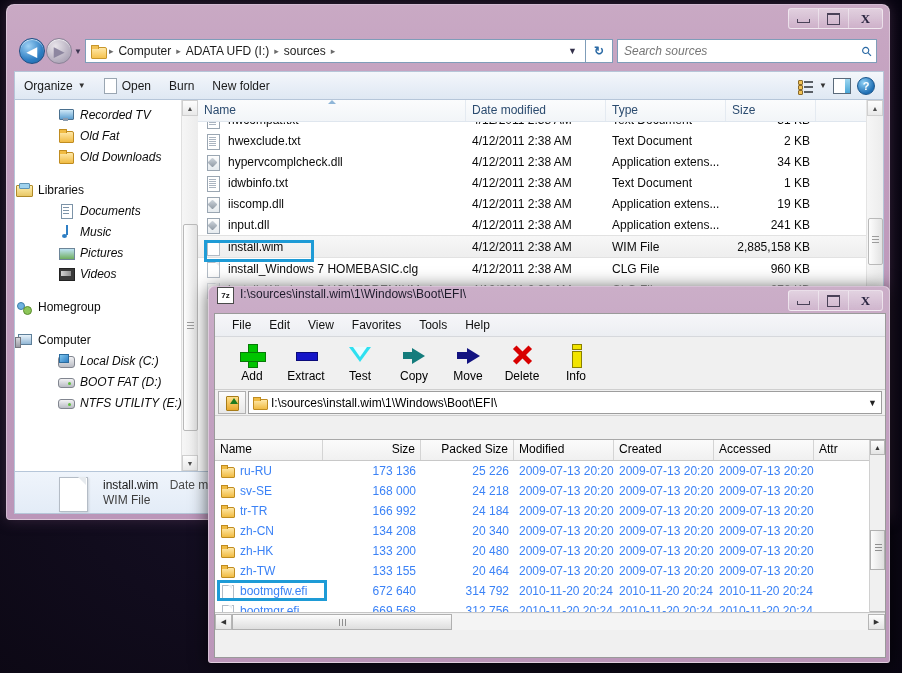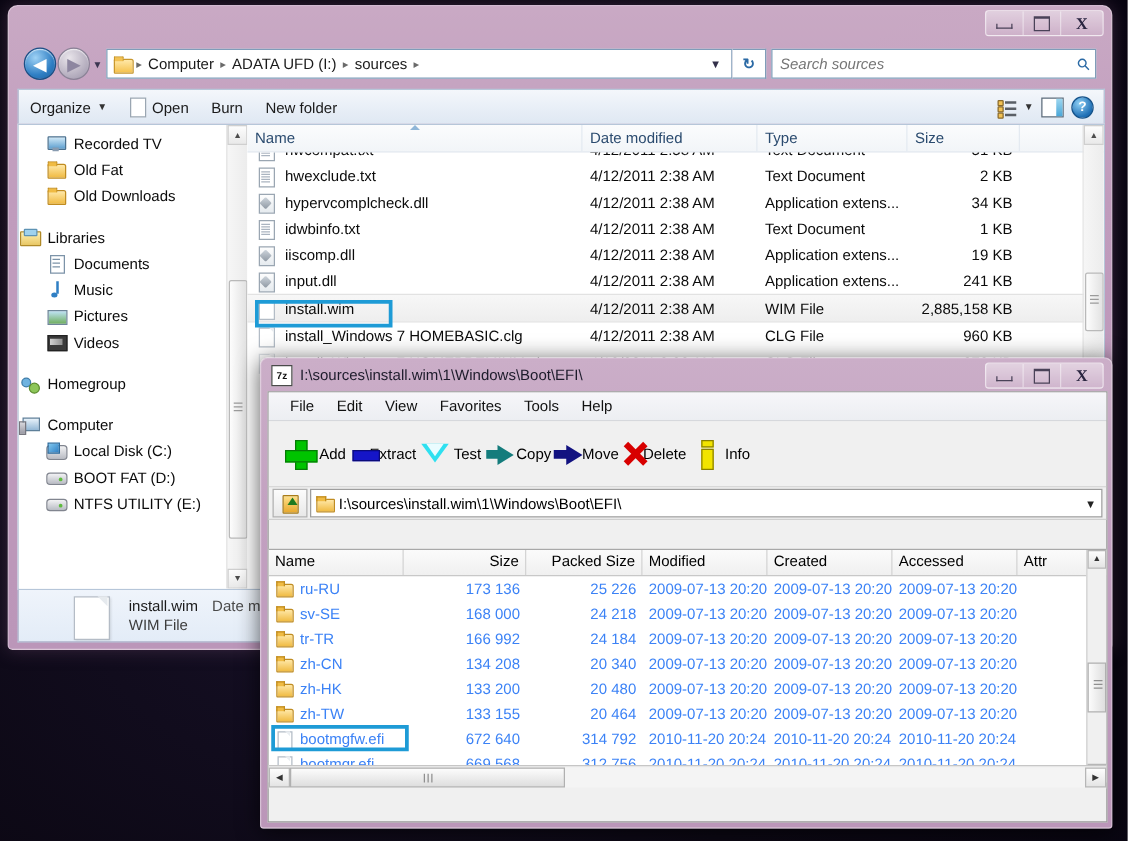--- a/index.html
+++ b/index.html
@@ -79,21 +79,21 @@
   .ico-help{width:16px;height:16px;border-radius:50%;background:radial-gradient(circle at 35% 30%,#8fd0f5,#1f6fb5 70%);
      color:#fff;font-size:11px;font-weight:bold;display:flex;align-items:center;justify-content:center;
      border:1px solid #18558c;}
 
   
   #exp-content{position:absolute;left:7px;top:94px;width:870px;height:373px;
      border:1px solid #b6c6d9;box-sizing:border-box;background:#fff;display:flex;overflow:hidden;}
   #exp-nav{width:183px;background:#fff;position:relative;overflow:hidden;border-right:0;}
   .navlist{padding-top:4px;}
   .navrow{height:21px;display:flex;align-items:center;font-size:12px;color:#0b0b0b;padding-left:10px;}
-  .navrow.indent{padding-left:21px;}
+  .navrow.indent{padding-left:42px;font-style:italic;}
   .navrow.grp{padding-left:0;}
   .navgap{height:12px;}
   .nicon{width:18px;height:16px;margin-right:5px;flex:none;position:relative;}
   .ic-folder:before{content:"";position:absolute;left:2px;top:3px;width:13px;height:10px;
      background:linear-gradient(180deg,#ffe8a8,#f0bb43);border:1px solid #c08c20;border-radius:1px 2px 1px 1px;}
   .ic-folder:after{content:"";position:absolute;left:2px;top:1px;width:6px;height:3px;
      background:#f0bb43;border:1px solid #c08c20;border-bottom:none;border-radius:1px 1px 0 0;}
   .ic-monitor:before{content:"";position:absolute;left:2px;top:2px;width:13px;height:9px;
      background:linear-gradient(180deg,#cfe8f7,#5d9fd0);border:1px solid #4a708f;border-radius:1px;}
   .ic-monitor:after{content:"";position:absolute;left:6px;top:11px;width:5px;height:3px;background:#889bb0;}
@@ -184,33 +184,33 @@
   .dp-sub{color:#3d3d3d;}
   .dp-meta{color:#4a4a4a;margin-left:8px;}
 
   
   #sevenzip{
     position:absolute;left:208px;top:286px;width:682px;height:377px;
     background:linear-gradient(180deg,#cbaec8 0%,#c2a0c0 35%,#bb96b9 100%);
     border-radius:6px 6px 3px 3px;border:1px solid rgba(255,255,255,.4);
     box-shadow:0 2px 18px rgba(0,0,0,.65);box-sizing:border-box;
   }
-  #sz-titlebar{height:26px;display:flex;align-items:center;padding-left:8px;position:relative;}
+  #sz-titlebar{height:26px;display:flex;padding-left:8px;position:relative;}
   .sz-appicon{width:15px;height:15px;background:#fff;border:1px solid #4a4a4a;
      font-size:8px;font-weight:bold;color:#111;display:flex;align-items:center;justify-content:center;
      font-family:"Liberation Sans",sans-serif;flex:none;}
   #sz-title{font-size:12px;color:#1d1b2b;margin-left:6px;font-family:"Liberation Sans",sans-serif;}
   #sz-body{position:absolute;left:5px;top:26px;width:672px;height:345px;background:#f0f0f0;
      border:1px solid #9a9a9a;box-sizing:border-box;}
   #sz-menu{height:22px;background:linear-gradient(180deg,#f6f6f9,#eceef2);
      border-bottom:1px solid #d6d8dc;display:flex;align-items:center;padding-left:8px;font-size:12px;color:#111;}
   .mi{padding:2px 9px;}
   #sz-toolbar{height:52px;background:#f0f0f0;display:flex;align-items:center;padding-left:10px;gap:0px;
      border-bottom:1px solid #cfcfcf;}
-  .tbtn{width:54px;display:flex;flex-direction:row;align-items:center;justify-content:center;gap:2px;}
+  .tbtn{width:54px;display:flex;flex-direction:column;align-items:center;justify-content:center;gap:2px;}
   .tbtn span{font-size:12px;color:#000;}
   .tg{width:26px;height:24px;position:relative;}
   .tg-add:before{content:"";position:absolute;left:9px;top:1px;width:8px;height:22px;background:#00c400;border:1px solid #067a06;}
   .tg-add:after{content:"";position:absolute;left:1px;top:9px;width:24px;height:8px;background:#00c400;border:1px solid #067a06;}
   .tg-extract:before{content:"";position:absolute;left:3px;top:9px;width:20px;height:7px;
      background:#1515c8;border:1px solid #0a0a7a;}
   .tg-test{display:flex;align-items:flex-start;justify-content:center;}
   .tg-test:before{content:"";position:absolute;left:2px;top:4px;width:0;height:0;
      border-left:11px solid transparent;border-right:11px solid transparent;border-top:15px solid #2ee0f0;}
   .tg-test:after{content:"";position:absolute;left:6px;top:4px;width:0;height:0;

